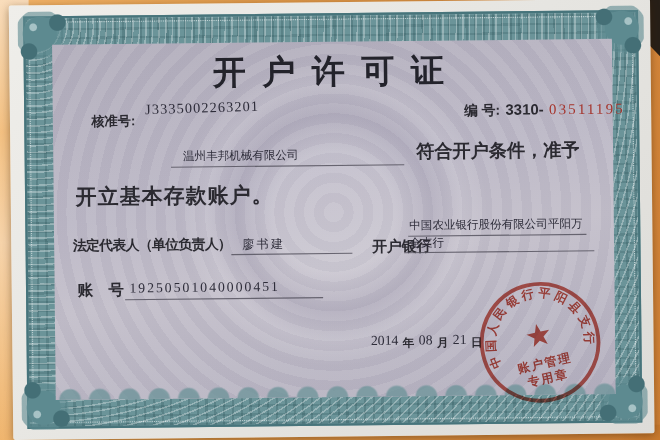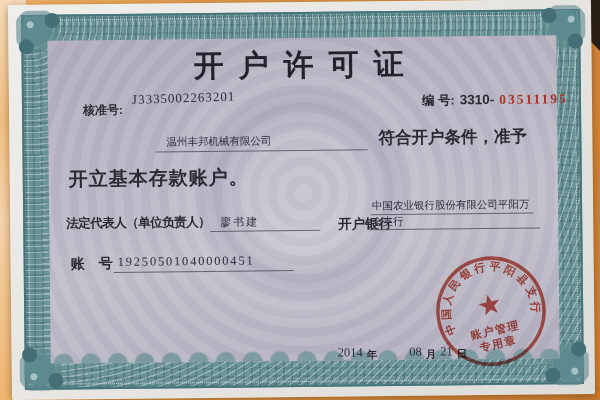--- a/index.html
+++ b/index.html
@@ -113,21 +113,21 @@
   </div>
 
   <div class="abs title">开户许可证</div>
 
   <div class="abs h" style="left:84px;top:100px;font-size:12px;">核准号:</div>
   <div class="abs f" style="left:133px;top:89px;font-size:13px;letter-spacing:1px;transform:rotate(-1.2deg);">J3335002263201</div>
 
   <div class="abs row" style="left:402px;top:94px;gap:5px;">
     <span class="h" style="font-size:12.5px;margin-left:21px;">编 号:</span>
     <span class="h" style="font-size:13.5px;">3310-</span>
-    <span class="f red" style="font-size:13.5px;letter-spacing:2px;font-weight:bold;">03511195</span>
+    <span class="f red" style="font-size:13.5px;letter-spacing:2px;font-weight:normal;">03511195</span>
   </div>
 
   <div class="abs f" style="left:167px;top:134px;font-size:10.5px;letter-spacing:0;">温州丰邦机械有限公司</div>
   <div class="ul" style="left:156px;top:150px;width:212px;"></div>
   <div class="abs h" style="left:379px;top:128px;font-size:16.5px;">符合开户条件，准予</div>
 
   <div class="abs h" style="left:69px;top:164px;font-size:19px;letter-spacing:1px;">开立基本存款账户。</div>
 
   <div class="abs h" style="left:66px;top:213px;font-size:12.5px;letter-spacing:-0.5px;">法定代表人（单位负责人）</div>
   <div class="abs f" style="left:220px;top:214px;font-size:11px;letter-spacing:2px;">廖书建</div>
@@ -139,23 +139,23 @@
   <div class="ul" style="left:367px;top:230px;width:173px;"></div>
 
   <div class="abs h" style="left:70px;top:253px;font-size:14px;font-family:Liberation Serif, serif;">账　号</div>
   <div class="abs f" style="left:117px;top:253px;font-size:12.5px;letter-spacing:1.8px;">19250501040000451</div>
   <div class="ul" style="left:113px;top:270px;width:180px;"></div>
 
 
   <div class="abs row" style="left:336px;top:305px;gap:4px;">
     <span class="f" style="font-size:12.5px;transform:translateY(-2px);">2014</span>
     <span class="h" style="font-size:10.5px;">年</span>
-    <span class="f" style="font-size:12.5px;transform:translateY(-2px);margin-left:28px;">08</span>
+    <span class="f" style="font-size:12.5px;transform:translateY(-2px);">08</span>
     <span class="h" style="font-size:10.5px;">月</span>
-    <span class="f" style="font-size:12.5px;transform:translateY(-2px);margin-top:43px;">21</span>
+    <span class="f" style="font-size:12.5px;transform:translateY(-2px);">21</span>
     <span class="h" style="font-size:10.5px;">日</span>
   </div>
 
   <div class="abs seal">
     <svg viewBox="0 0 142 142" xmlns="http://www.w3.org/2000/svg">
       <circle cx="70" cy="70" r="53" fill="none" stroke="#c23a2c" stroke-width="3.5" opacity="0.9"></circle>
       <path id="sealArc" d="M 31.5 84 A 41 41 0 1 1 108.5 84" fill="none"></path>
       <text font-size="11" letter-spacing="3.2" text-anchor="middle">
         <textPath href="#sealArc" startOffset="50%">中国人民银行平阳县支行</textPath>
       </text>

